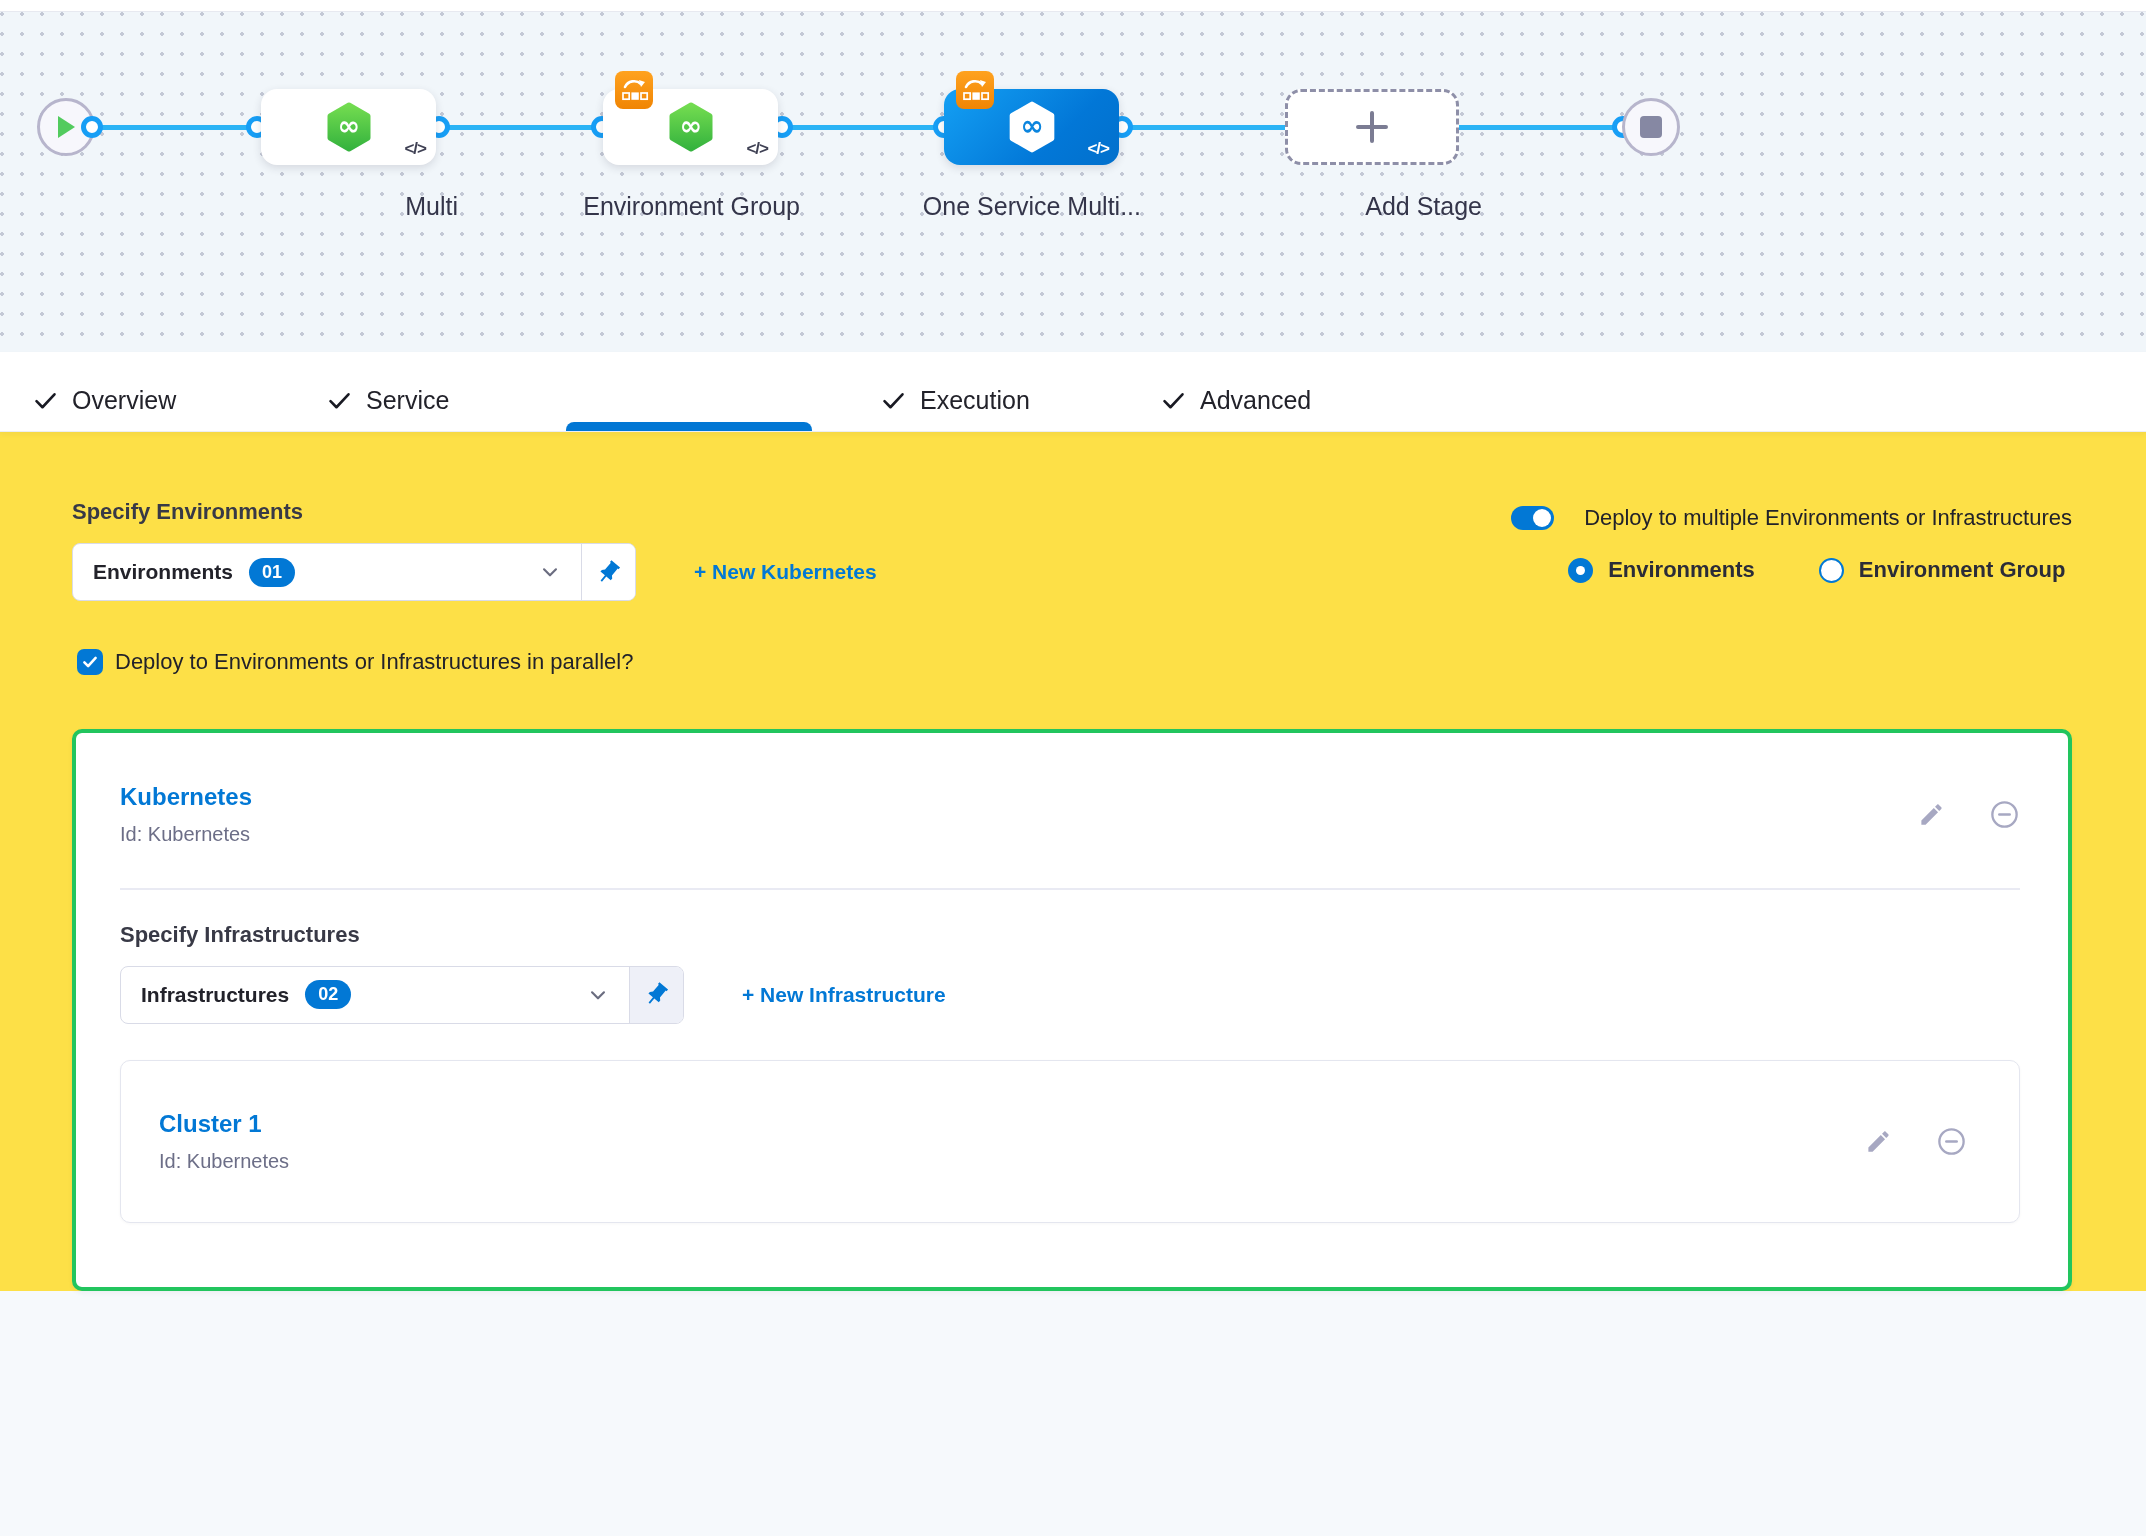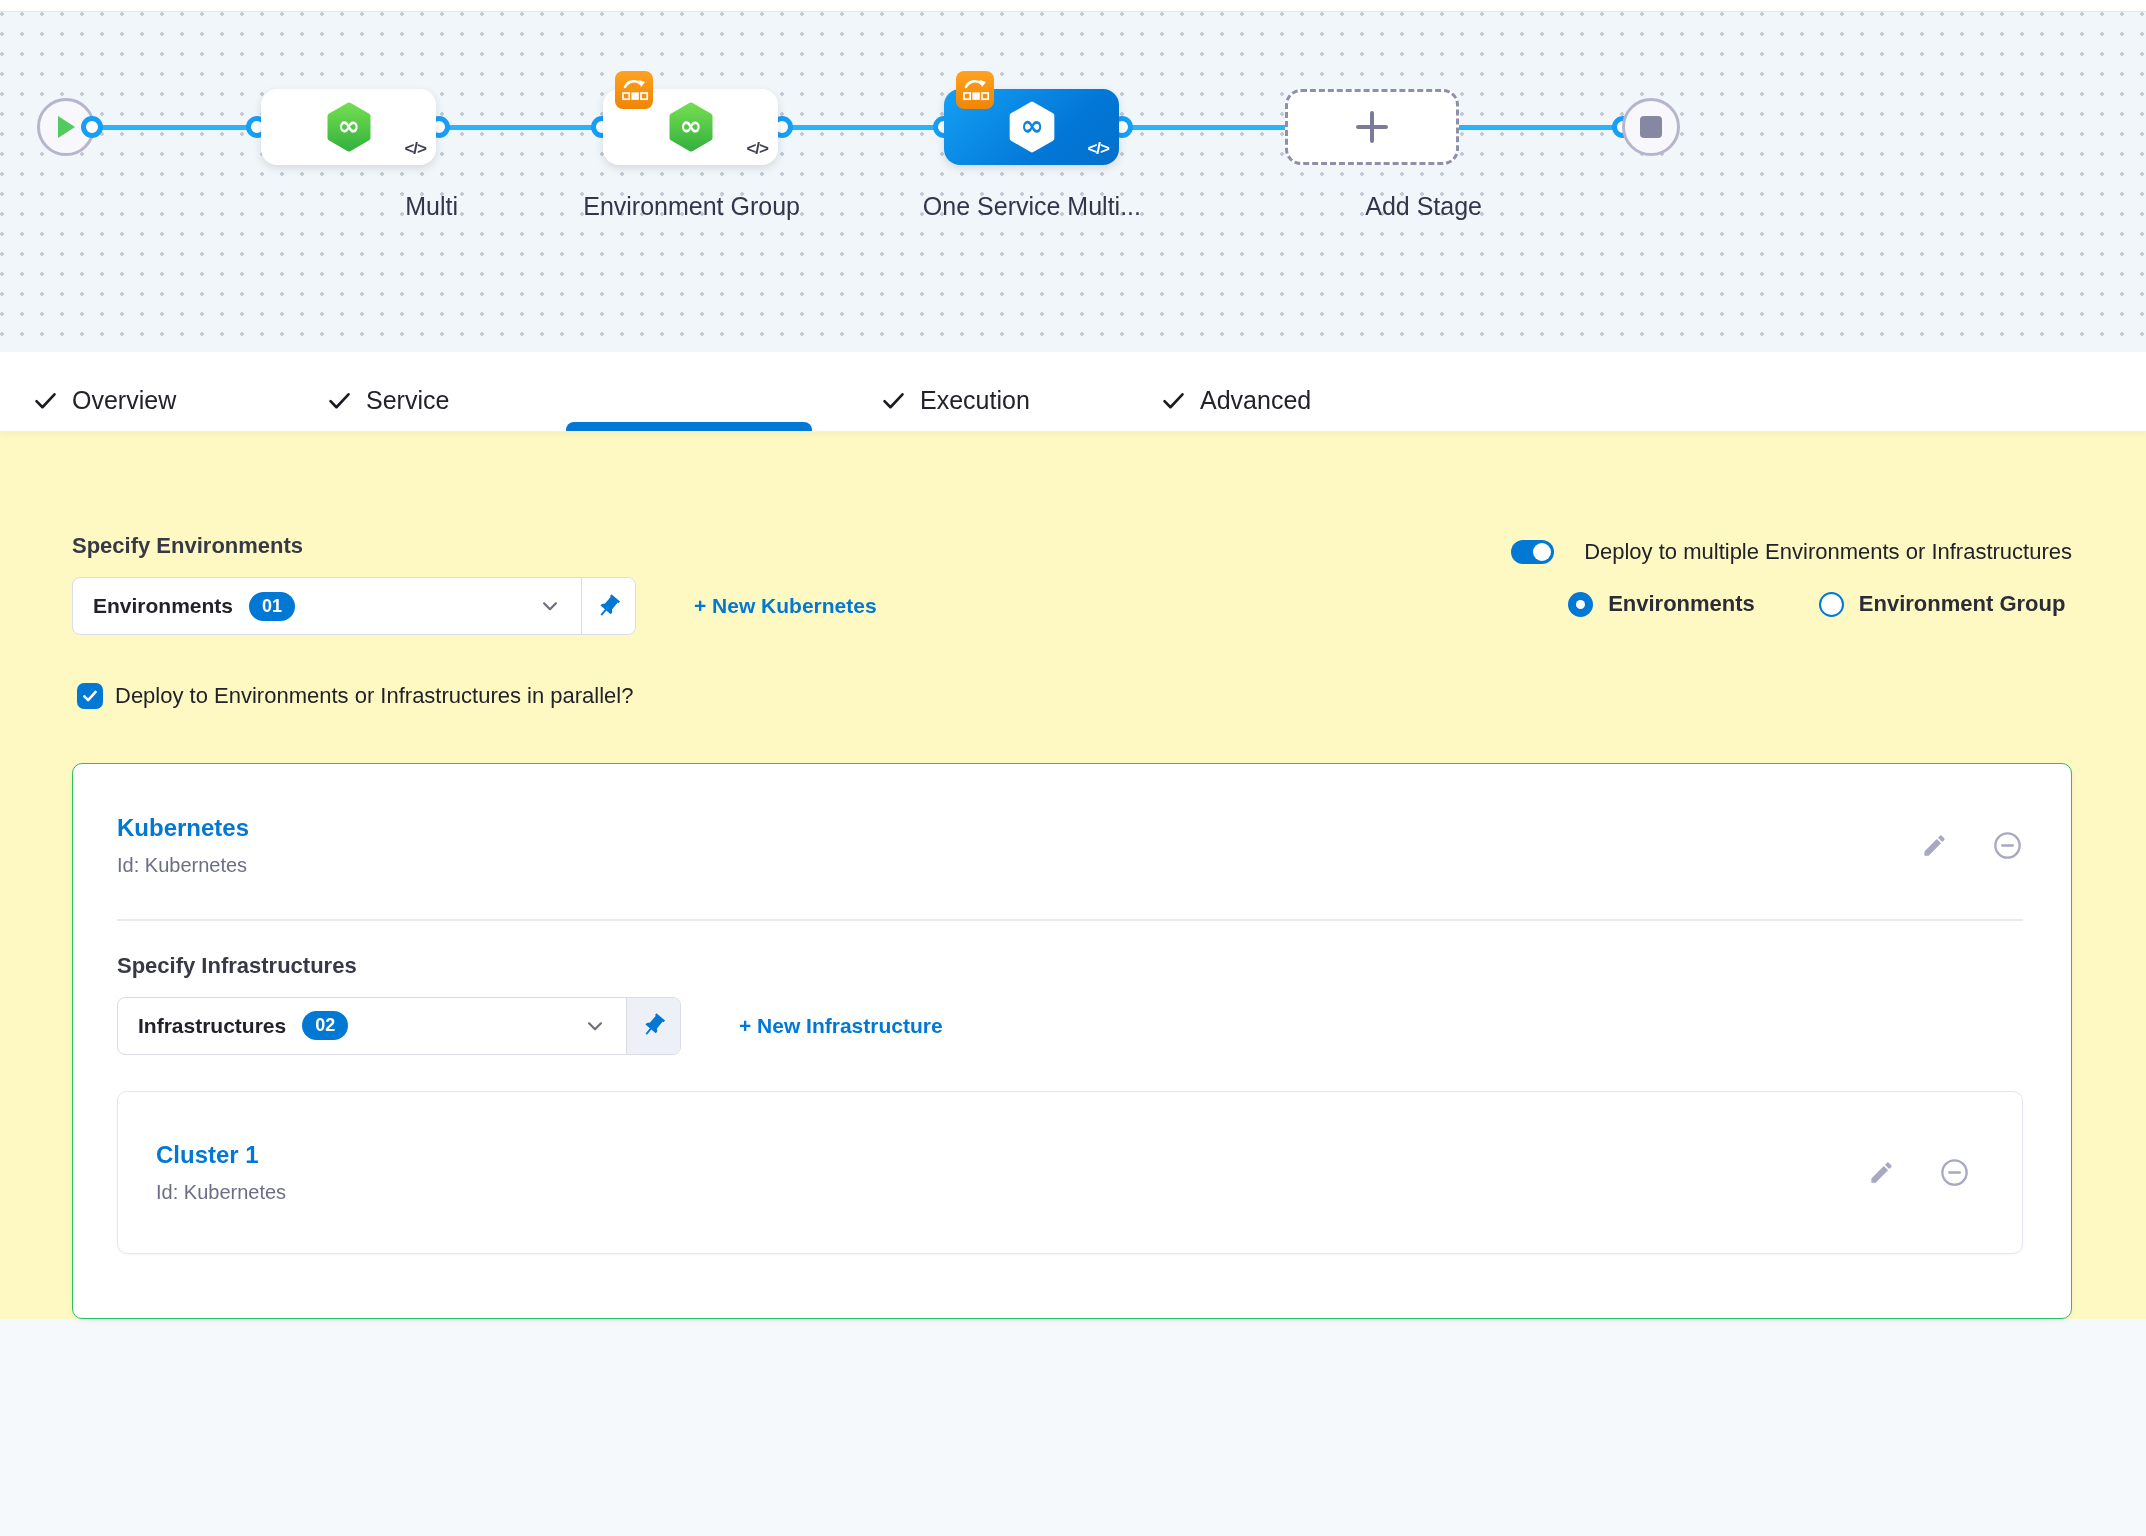--- a/index.html
+++ b/index.html
@@ -28,21 +28,21 @@
   .add-stage{position:absolute;left:1285px;top:77px;width:174px;height:76px;border-radius:16px;background:#ffffff;
     border:3px dashed #8e8fa8;display:flex;align-items:center;justify-content:center;}
 
   
   .tabbar{position:relative;height:79px;background:#ffffff;box-shadow:0 1px 0 #eceef4,0 3px 6px rgba(40,41,61,.05);}
   .tab{position:absolute;top:0;height:97px;display:flex;align-items:center;gap:13px;font-size:25px;color:#22222a;cursor:pointer;}
   .tab.active{font-weight:700;}
   .tab-underline{position:absolute;left:566px;bottom:0;width:246px;height:9px;background:#0277d4;border-radius:8px 8px 0 0;}
 
   
-  .content{background:#fef9c3;padding:102px 74px 0 72px;}
+  .content{background:#fde047;padding:68px 74px 0 72px;}
   .row1{display:flex;justify-content:space-between;align-items:flex-start;}
   .section-label{font-size:22px;font-weight:700;color:#383946;}
   .select-row{display:flex;align-items:center;gap:58px;margin-top:18px;}
   .select-group{display:flex;height:58px;border:1.5px solid #d9dbe7;border-radius:8px;background:#fff;overflow:hidden;}
   .select-box{width:508px;display:flex;align-items:center;padding:0 18px 0 20px;gap:16px;cursor:pointer;}
   .select-value{font-size:21px;font-weight:600;color:#22222a;}
   .count-badge{background:#0278d5;color:#fff;font-size:18px;font-weight:700;border-radius:15px;padding:4px 13px;}
   .chevron{margin-left:auto;display:flex;}
   .pin-seg{width:54px;border-left:1.5px solid #d9dbe7;display:flex;align-items:center;justify-content:center;cursor:pointer;background:#fff;}
   .pin-seg.gray{background:#eef0f8;}
@@ -57,21 +57,21 @@
   .radio-item{display:flex;align-items:center;gap:15px;cursor:pointer;}
   .radio-on{width:25px;height:25px;border-radius:50%;background:#0278d5;position:relative;}
   .radio-on::after{content:"";position:absolute;left:8px;top:8px;width:9px;height:9px;border-radius:50%;background:#fff;}
   .radio-off{width:25px;height:25px;border-radius:50%;border:2.5px solid #0278d5;background:#fff;}
   .radio-label{font-size:22px;font-weight:600;color:#2b2c38;}
 
   .checkbox-row{display:flex;align-items:center;gap:12px;margin-top:48px;margin-left:5px;cursor:pointer;}
   .checkbox{width:26px;height:26px;border-radius:7px;background:#0278d5;display:flex;align-items:center;justify-content:center;}
   .checkbox-label{font-size:22px;color:#22222a;}
 
-  .env-card{margin-top:54px;width:2000px;background:#ffffff;border:1px solid #22c55e;border-radius:10px;
+  .env-card{margin-top:54px;width:2000px;background:#ffffff;border:4px solid #22c55e;border-radius:10px;
     box-shadow:0 2px 5px rgba(40,41,61,.05);padding:50px 48px 64px 44px;}
   .card-header{display:flex;justify-content:space-between;align-items:flex-start;}
   .card-title{font-size:24px;font-weight:600;color:#0278d5;cursor:pointer;}
   .card-id{font-size:20px;color:#6c6e87;margin-top:12px;}
   .icon-group{display:flex;align-items:center;gap:44px;margin-top:16px;}
   .icon-btn{cursor:pointer;display:flex;align-items:center;justify-content:center;}
   .divider{height:1.5px;background:#e9eaf3;margin-top:42px;}
   .infra-head{margin-top:32px;}
   .infra-card{margin-top:36px;height:163px;border:1px solid #e4e6ef;border-radius:10px;background:#fff;
     box-shadow:0 1px 3px rgba(40,41,61,.04);display:flex;align-items:center;justify-content:space-between;

